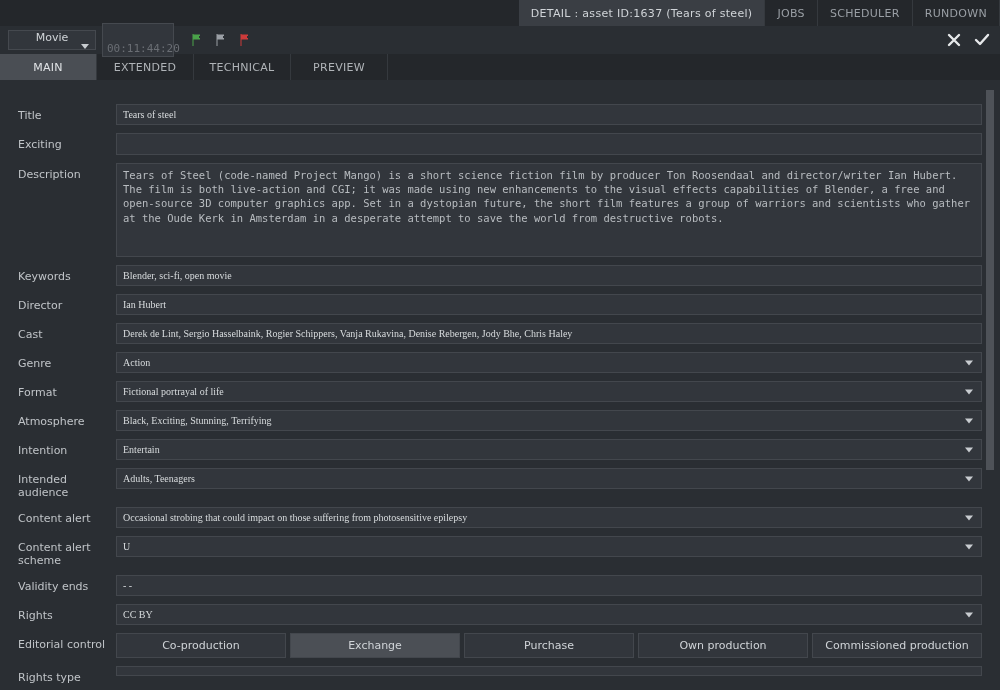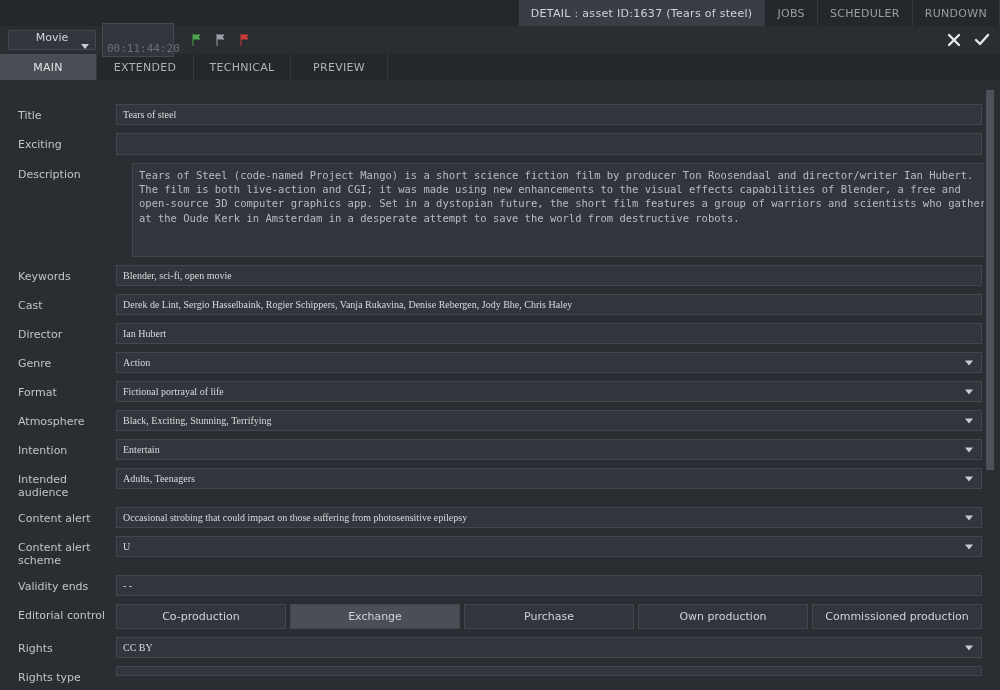--- a/index.html
+++ b/index.html
@@ -153,21 +153,21 @@
   }
   .text-input, .select-input {
     background: #32363c;
     border: 1px solid #43474d;
     padding: 4px 6px;
     font-size: 10px;
     color: #d8dcde;
     width: 100%;
     font-family: Liberation Serif, serif;
   }
-  .text-input.tall { height: 94px; resize: none; line-height: 1.35; font-family: "Consolas","DejaVu Sans Mono",monospace; font-size: 10.5px; color:#b8bcc0;margin-left:16px; }
+  .text-input.tall { height: 94px; resize: none; line-height: 1.35; font-family: "Consolas","DejaVu Sans Mono",monospace; font-size: 10.5px; color:#b8bcc0; }
   .select-input { display: flex; align-items: center; position: relative; }
   .select-input .caret {
     position: absolute; right: 8px; top: 50%; transform: translateY(-50%);
     width: 0; height: 0;
     border-left: 4px solid transparent;
     border-right: 4px solid transparent;
     border-top: 5px solid #c8ccd0;
   }
 
   .btn-row { display: flex; gap: 4px; width: 100%; }
@@ -264,34 +264,34 @@
     </div>
 
     <div class="form-row">
       <div class="label">Keywords</div>
       <div class="field">
           <div class="text-input">Blender, sci-fi, open movie</div>
         </div>
     </div>
 
     <div class="form-row">
+      <div class="label">Director</div>
+      <div class="field">
+          <div class="text-input">Ian Hubert</div>
+        </div>
+    </div>
+
+    <div class="form-row">
       <div class="label">Cast</div>
       <div class="field">
           <div class="text-input">Derek de Lint, Sergio Hasselbaink, Rogier Schippers, Vanja Rukavina, Denise Rebergen, Jody Bhe, Chris Haley</div>
         </div>
     </div>
 
     <div class="form-row">
-      <div class="label">Director</div>
-      <div class="field">
-          <div class="text-input">Ian Hubert</div>
-        </div>
-    </div>
-
-    <div class="form-row">
       <div class="label">Genre</div>
       <div class="field">
           <div class="select-input">
             <span>Action</span>
             <span class="caret"></span>
           </div>
         </div>
     </div>
 
     <div class="form-row">
@@ -351,47 +351,47 @@
             <span>U</span>
             <span class="caret"></span>
           </div>
         </div>
     </div>
 
     <div class="form-row">
       <div class="label">Validity ends</div>
       <div class="field">
           <div class="text-input">    -  -</div>
+        </div>
+    </div>
+
+    <div class="form-row">
+      <div class="label">Rights</div>
+      <div class="field">
+          <div class="select-input">
+            <span>CC BY</span>
+            <span class="caret"></span>
+          </div>
         </div>
     </div>
 
     <div class="form-row">
       <div class="label">Editorial control</div>
       <div class="field">
         <div class="btn-row">
           <div class="btn">Co-production</div>
           <div class="btn active">Exchange</div>
           <div class="btn">Purchase</div>
           <div class="btn">Own production</div>
           <div class="btn">Commissioned production</div>
         </div>
       </div>
     </div>
 
     <div class="form-row">
-      <div class="label">Rights</div>
-      <div class="field">
-          <div class="select-input">
-            <span>CC BY</span>
-            <span class="caret"></span>
-          </div>
-        </div>
-    </div>
-
-    <div class="form-row">
       <div class="label">Rights type</div>
       <div class="field">
           <div class="select-input"></div>
         </div>
     </div>
 
   </div>
   <div class="scrollbar"></div>
 </div>
 

